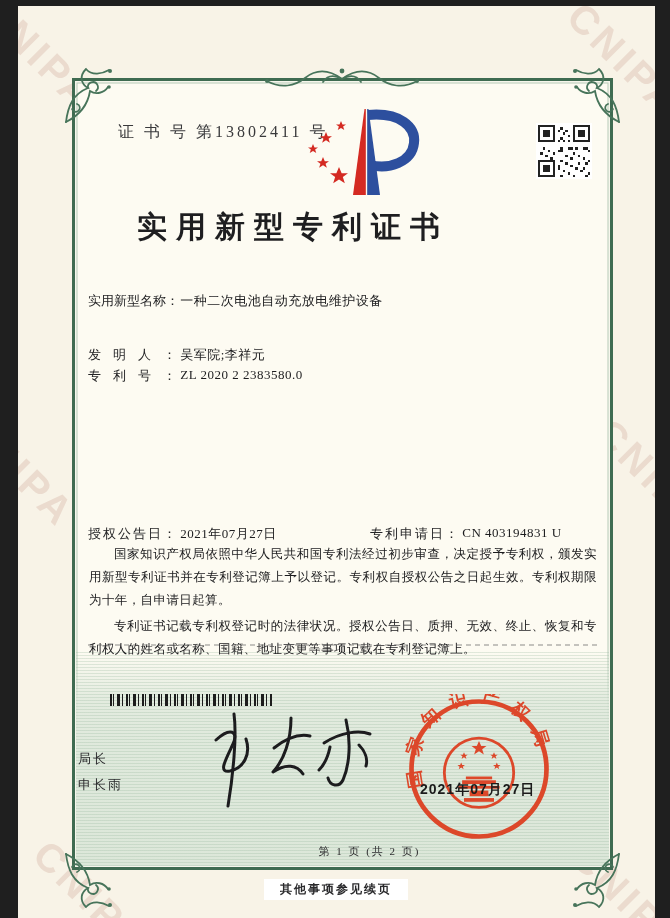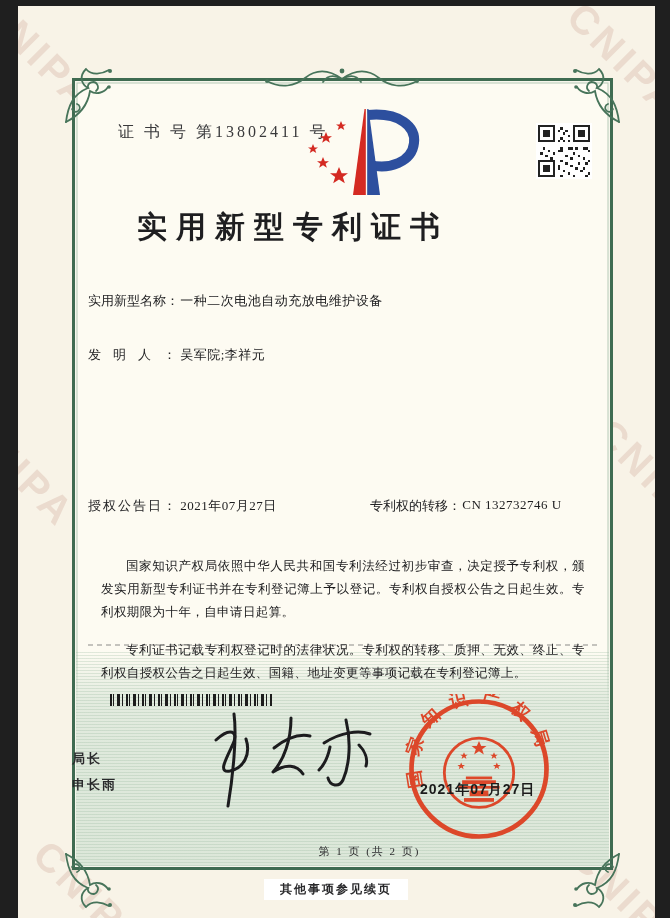--- a/index.html
+++ b/index.html
@@ -47,35 +47,35 @@
     display:inline-block;width:88px;text-align:justify;text-align-last:justify;
     vertical-align:top;color:#242426;
   }
   .row .val{display:inline-block;margin-left:1px;letter-spacing:0.5px;}
   .row .val.wrap{white-space:normal;width:424px;line-height:1.55;}
   .grant2{position:absolute;left:282px;top:0;}
   .paras{
     position:absolute;left:67px;top:533px;width:516px;font-size:12.5px;color:#1b1b1d;
     line-height:1.82;text-align:justify;letter-spacing:0.4px;
   }
-  .paras p{margin:16px;text-indent:2em;}
+  .paras p{margin:4px;text-indent:2em;}
   .microline{
     position:absolute;left:70px;top:638px;width:510px;height:2px;
     background:repeating-linear-gradient(90deg, rgba(90,90,90,0.35) 0 5px, rgba(0,0,0,0) 5px 9px);
   }
   .barcode{
     position:absolute;left:92px;top:688px;width:162px;height:12px;
     background:repeating-linear-gradient(90deg,
       #1d1d1d 0 2px, rgba(0,0,0,0) 2px 3px,
       #1d1d1d 3px 4px, rgba(0,0,0,0) 4px 7px,
       #1d1d1d 7px 10px, rgba(0,0,0,0) 10px 12px,
       #1d1d1d 12px 13px, rgba(0,0,0,0) 13px 16px);
   }
   .official{
-    position:absolute;left:54px;font-size:13px;font-weight:bold;color:#2a2a2c;
+    position:absolute;left:60px;font-size:13px;font-weight:normal;color:#2a2a2c;
     font-family:"Liberation Sans","DejaVu Sans",sans-serif;letter-spacing:2px;
   }
   .sig{position:absolute;left:160px;top:700px;}
   .seal{position:absolute;left:386px;top:688px;}
   .seal-date{
     position:absolute;left:402px;top:775px;font-size:14px;font-weight:bold;color:#1b1b1b;
     letter-spacing:1px;font-family:"Liberation Sans","DejaVu Sans",sans-serif;
   }
   .pageno{
     position:absolute;left:54px;top:838px;width:595px;text-align:center;
@@ -218,32 +218,36 @@
   <div class="title">实用新型专利证书</div>
 
   <div class="row" style="top:286px">
     <span class="lbl">实用新型名称：</span>
     <span class="val">一种二次电池自动充放电维护设备</span>
   </div>
   <div class="row" style="top:340px">
     <span class="lbl">发明人：</span>
     <span class="val">吴军院;李祥元</span>
   </div>
-  <div class="row" style="top:491px;width:520px">
+  <div class="row" style="top:361px">
+    <span class="lbl">专利号：</span>
+    <span class="val">ZL 2020 2 2383580.0</span>
+  </div>
+  <div class="row" style="top:519px;width:520px">
     <span class="lbl">授权公告日：</span>
     <span class="val">2021年07月27日</span>
     <span class="grant2">
-      <span class="lbl">专利权的转移：</span>
-      <span class="val">CN 132732746 U</span>
+      <span class="lbl">专利申请日：</span>
+      <span class="val">CN 403194831 U</span>
     </span>
   </div>
 
   <div class="paras">
     <p>国家知识产权局依照中华人民共和国专利法经过初步审查，决定授予专利权，颁发实用新型专利证书并在专利登记簿上予以登记。专利权自授权公告之日起生效。专利权期限为十年，自申请日起算。</p>
-    <p>专利证书记载专利权登记时的法律状况。专利权的转移、质押、无效、终止、专利权自授权公告之日起生效、国籍、地址变更等事项记载在专利登记簿上。</p>
+    <p>专利证书记载专利权登记时的法律状况。授权公告日、质押、无效、终止、恢复和专利权人的姓名或名称、国籍、地址变更等事项记载在专利登记簿上。</p>
   </div>
 
   <div class="microline"></div>
   <div class="barcode"></div>
 
   <div class="official" style="top:744px">局长</div>
   <div class="official" style="top:770px">申长雨</div>
 
   <svg class="sig" width="200" height="110" viewBox="0 0 200 110">
     <g stroke="#1c1c1e" stroke-width="3" fill="none" stroke-linecap="round" stroke-linejoin="round">

